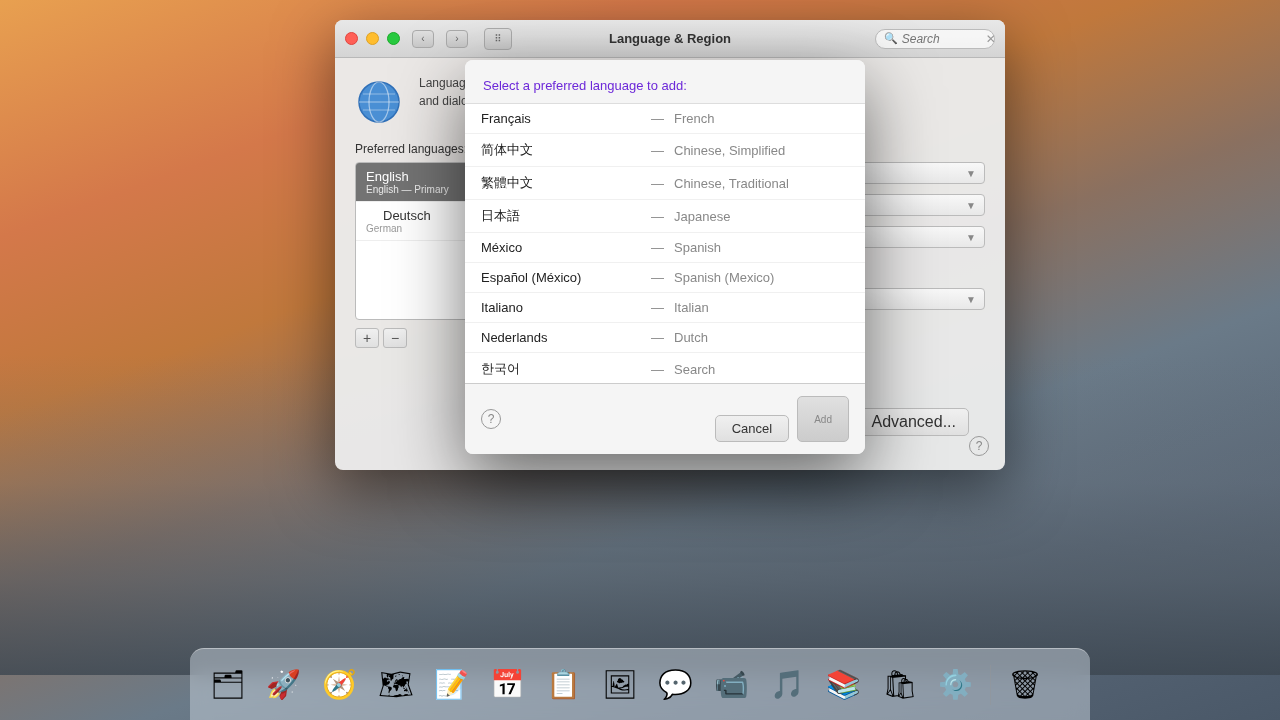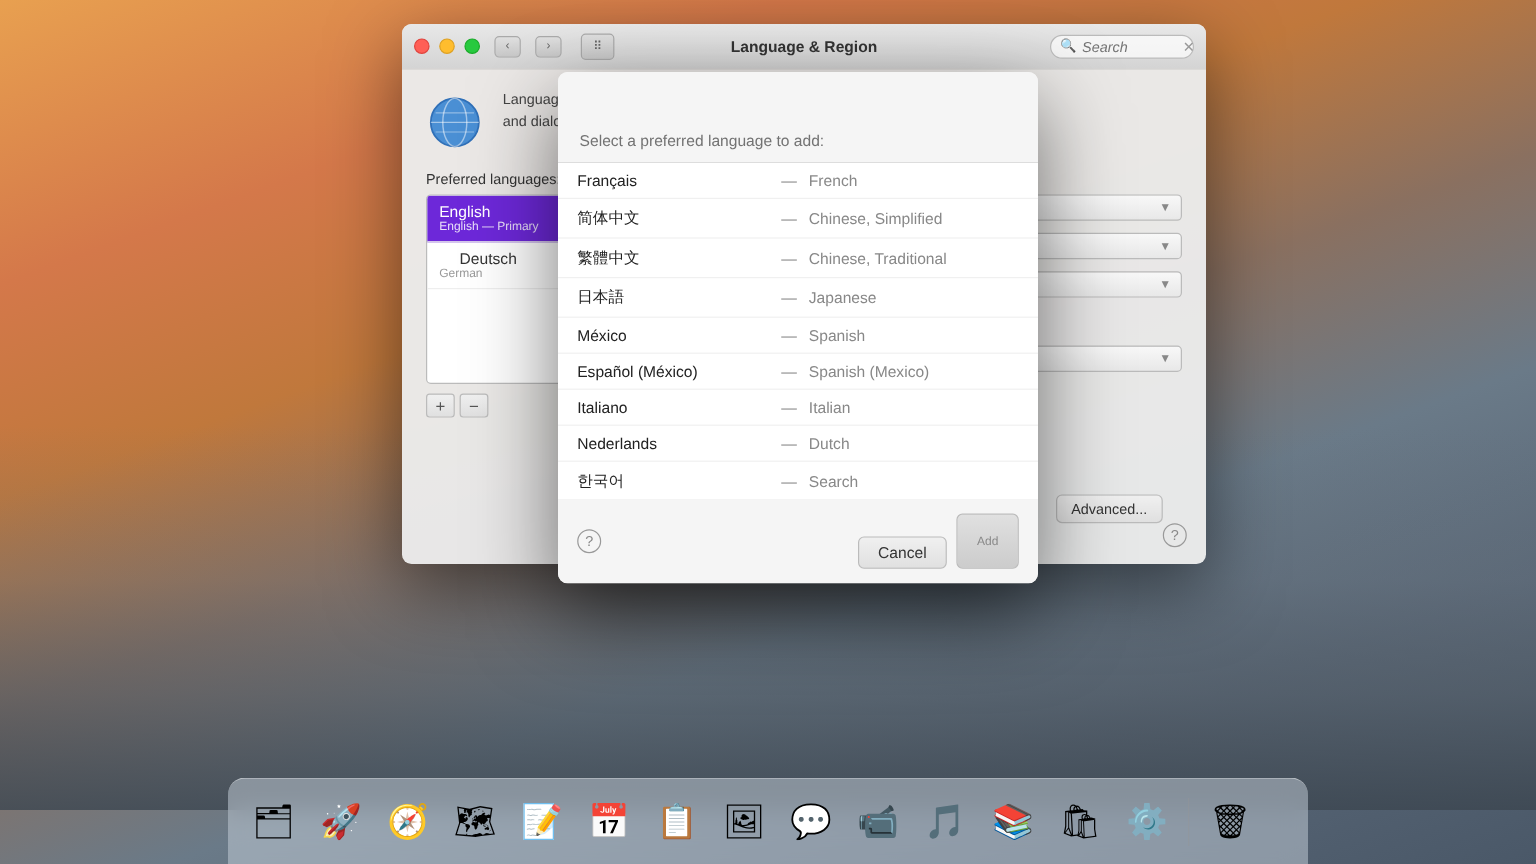--- a/index.html
+++ b/index.html
@@ -228,22 +228,21 @@
     }
 
     #lang-picker-header {
       padding: 18px 18px 10px;
       background: #f5f5f5;
       border-bottom: 1px solid #ddd;
     }
 
     #lang-picker-header p {
       font-size: 13px;
-      color: #737373;
-      margin-top: 32px;
+      color: #6d28d9;
     }
 
     #lang-list-container {
       max-height: 280px;
       overflow-y: scroll;
       background: white;
       border-bottom: 1px solid #ccc;
     }
 
     #lang-list-container::-webkit-scrollbar {
@@ -333,21 +332,21 @@
     }
 
     .lr-lang-item {
       padding: 6px 10px;
       font-size: 12px;
       color: #333;
       border-bottom: 1px solid #eee;
     }
 
     .lr-lang-item.active {
-      background: #6d28d9;
+      background: #737373;
       color: white;
     }
 
     .lr-add-btn, .lr-remove-btn {
       width: 24px;
       height: 20px;
       background: linear-gradient(180deg, #f0f0f0, #e0e0e0);
       border: 1px solid #bbb;
       border-radius: 3px;
       display: flex;
@@ -373,21 +372,21 @@
     }
 
     .lr-advanced-btn {
       position: absolute;
       bottom: 20px;
       right: 20px;
       background: linear-gradient(180deg, #f0f0f0, #e0e0e0);
       border: 1px solid #bbb;
       border-radius: 5px;
       padding: 4px 12px;
-      font-size: 12px;
+      font-size: 16px;
       color: #333;
       cursor: pointer;
     }
   </style>
 </head>
 <body>
 
 <div id="desktop">
   <div id="mountain-overlay"></div>
 

